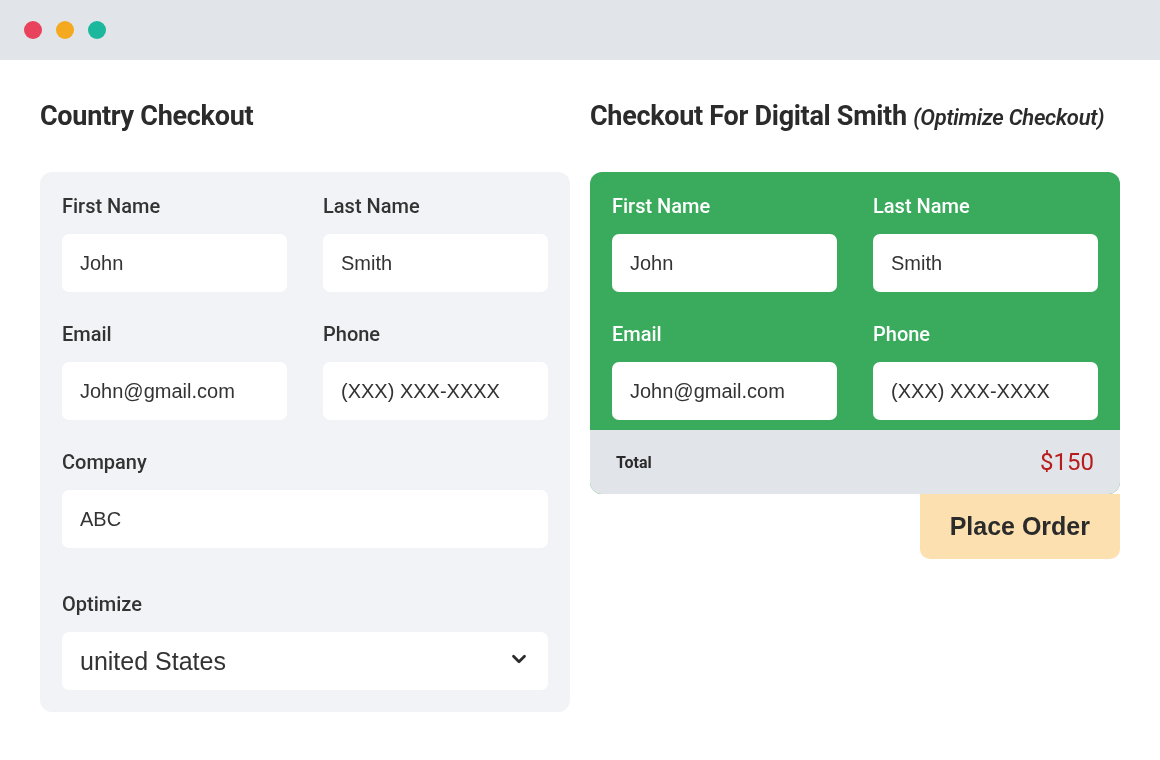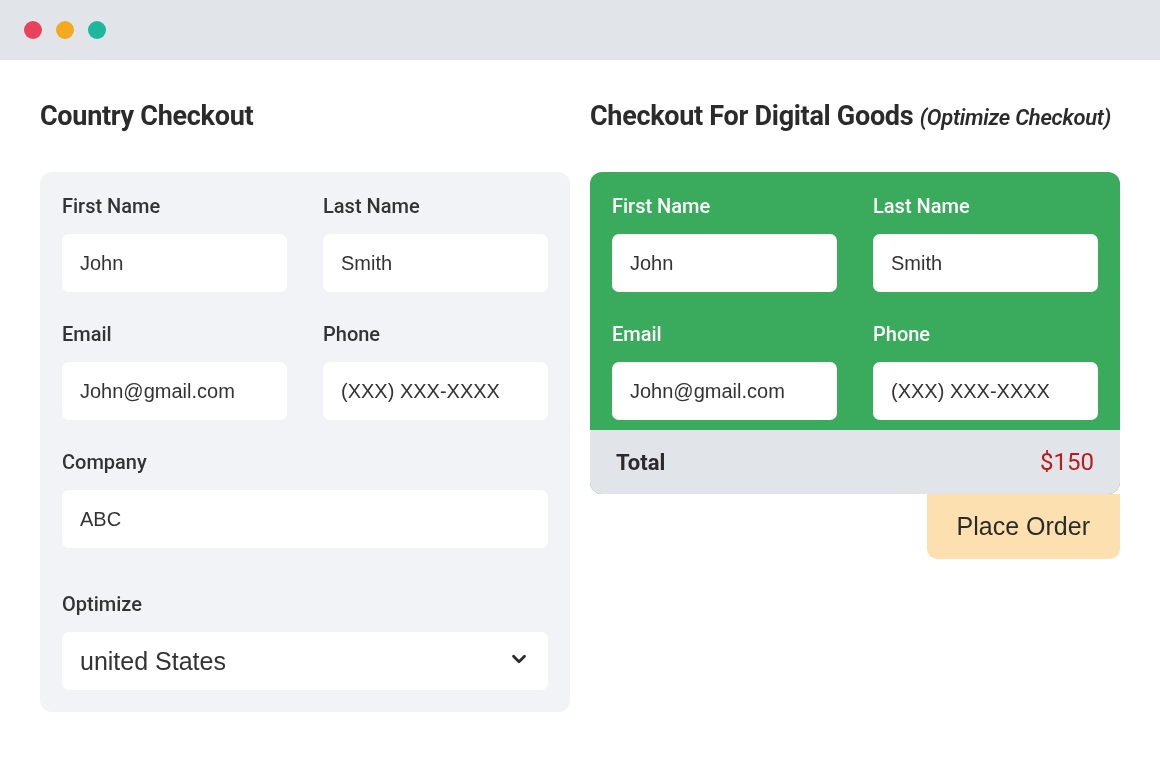--- a/index.html
+++ b/index.html
@@ -121,35 +121,35 @@
     .total-bar {
       background: #e1e4e8;
       border-radius: 0 0 12px 12px;
       padding: 18px 26px;
       display: flex;
       justify-content: space-between;
       align-items: center;
       margin: 0 -22px -22px -22px;
     }
     .total-label {
-      font-size: 22px;
+      font-size: 16px;
       font-weight: 700;
       color: #2b2b2b;
       text-align: center;
     }
     .total-value {
       font-size: 24px;
       font-weight: 400;
       color: #b91c1c;
     }
     .place-order {
       background: #fce0af;
       color: #2b2b2b;
       font-size: 25px;
-      font-weight: 400;
+      font-weight: 700;
       border: none;
       border-radius: 0 0 10px 10px;
       padding: 18px 30px;
       cursor: pointer;
       float: right;
       margin-top: 0;
     }
     .right-col-wrap {
       display: flex;
       flex-direction: column;
@@ -217,21 +217,21 @@
               </svg>
           </span>
         </div>
       </div>
 
     </div>
   </div>
 
   <div class="col right-col-wrap">
     <h2 class="section-title">
-      <span>Checkout For Digital Goods </span><span class="sub">(Optimize Checkout)</span>
+      <span>Checkout For Digital Smith </span><span class="sub">(Optimize Checkout)</span>
     </h2>
 
     <div class="card card-green">
       <div class="green-fields">
         <div class="row2">
           <div class="field">
             <label class="label label-white">First Name</label>
             <input class="input" value="John" style="">
           </div>
           <div class="field">

